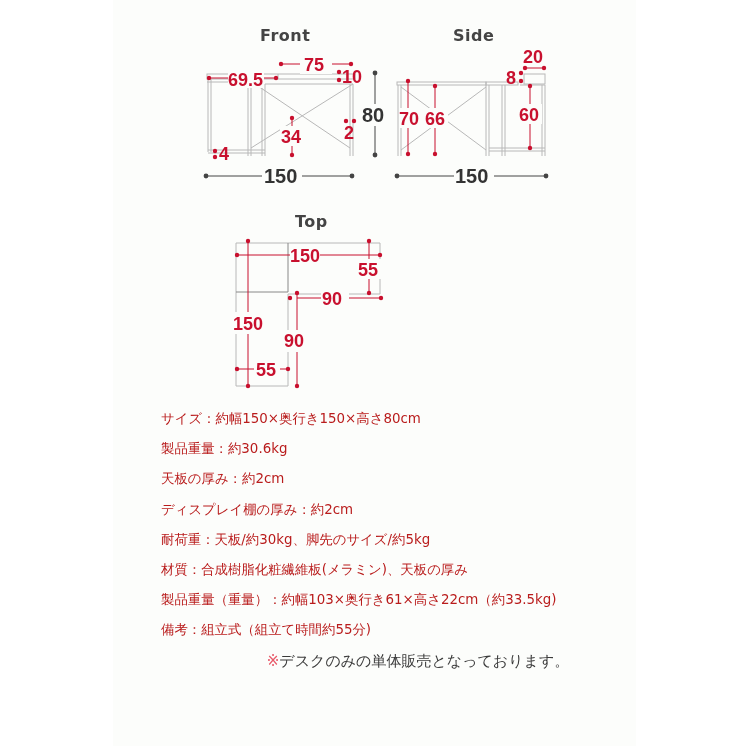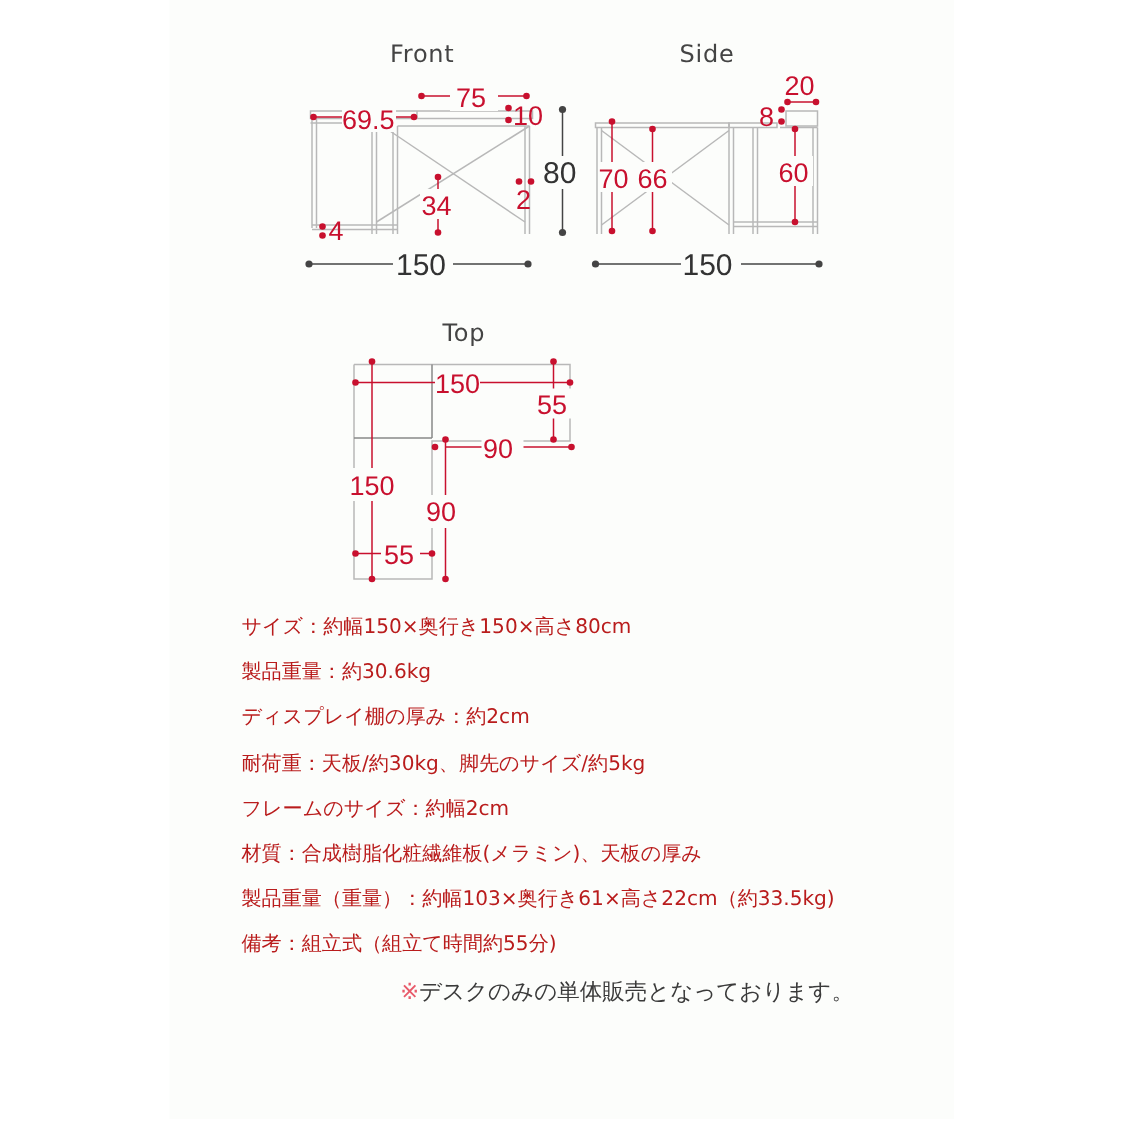--- a/index.html
+++ b/index.html
@@ -1,21 +1,21 @@
 <!DOCTYPE html>
 <html><head>
   <meta charset="utf-8">
   <style>
     html, body { margin: 0; padding: 0; }
     body {
       width: 750px; height: 750px; background: #ffffff; position: relative; overflow: hidden;
       font-family: "DejaVu Sans", "Liberation Sans", sans-serif; color: #3a3a3a;
     }
     .panel { position: absolute; left: 113px; top: 0; width: 523px; height: 746px; background: #fcfdfb; }
-    .diagram { position: absolute; }
+    .diagram { position: absolute; font-weight: bold; }
     .diagram svg { display: block; overflow: visible; }
     .dtitle { font-family: "DejaVu Sans", sans-serif; font-size: 16px; fill: #444; letter-spacing: 0.5px; }
     .dim { font-family: "Liberation Sans", sans-serif; font-size: 18px; fill: #c8102e; }
     .dim-dark { font-family: "Liberation Sans", sans-serif; font-size: 20px; fill: #333; }
     .frame { stroke: #b8b8b8; stroke-width: 1; fill: none; }
     .frame-dark { stroke: #888; stroke-width: 1; fill: none; }
     .rline { stroke: #c8102e; stroke-width: 1; }
     .kline { stroke: #444; stroke-width: 1; }
     .rdot { fill: #c8102e; }
     .kdot { fill: #444; }
@@ -197,20 +197,20 @@
     <circle class="rdot" cx="209" cy="369" r="2.2"></circle>
       <circle class="rdot" cx="260" cy="369" r="2.2"></circle>
     <rect x="226" y="359" width="26" height="20" fill="#fcfdfb"></rect>
     <text class="dim" x="228" y="376">55</text>
   </svg>
 </div>
 
 <div class="specs">
   <div class="spec-row"><span>サイズ</span><span>：</span><span>約幅150×奥行き150×高さ80cm</span></div>
   <div class="spec-row"><span>製品重量</span><span>：</span><span>約30.6kg</span></div>
+  <div class="spec-row"><span>天板の厚み</span><span>：</span><span>約2cm</span></div>
   <div class="spec-row"><span>ディスプレイ棚の厚み</span><span>：</span><span>約2cm</span></div>
   <div class="spec-row"><span>耐荷重</span><span>：</span><span>天板/約30kg、脚先のサイズ/約5kg</span></div>
-  <div class="spec-row"><span>フレームのサイズ</span><span>：</span><span>約幅2cm</span></div>
   <div class="spec-row"><span>材質</span><span>：</span><span>合成樹脂化粧繊維板(メラミン)、天板の厚み</span></div>
   <div class="spec-row"><span>製品重量（重量）</span><span>：</span><span>約幅103×奥行き61×高さ22cm（約33.5kg)</span></div>
   <div class="spec-row"><span>備考</span><span>：</span><span>組立式（組立て時間約55分)</span></div>
   <div class="note-row"><span class="note-mark">※</span><span>デスクのみの単体販売となっております。</span></div>
 </div>
 
 </body></html>

